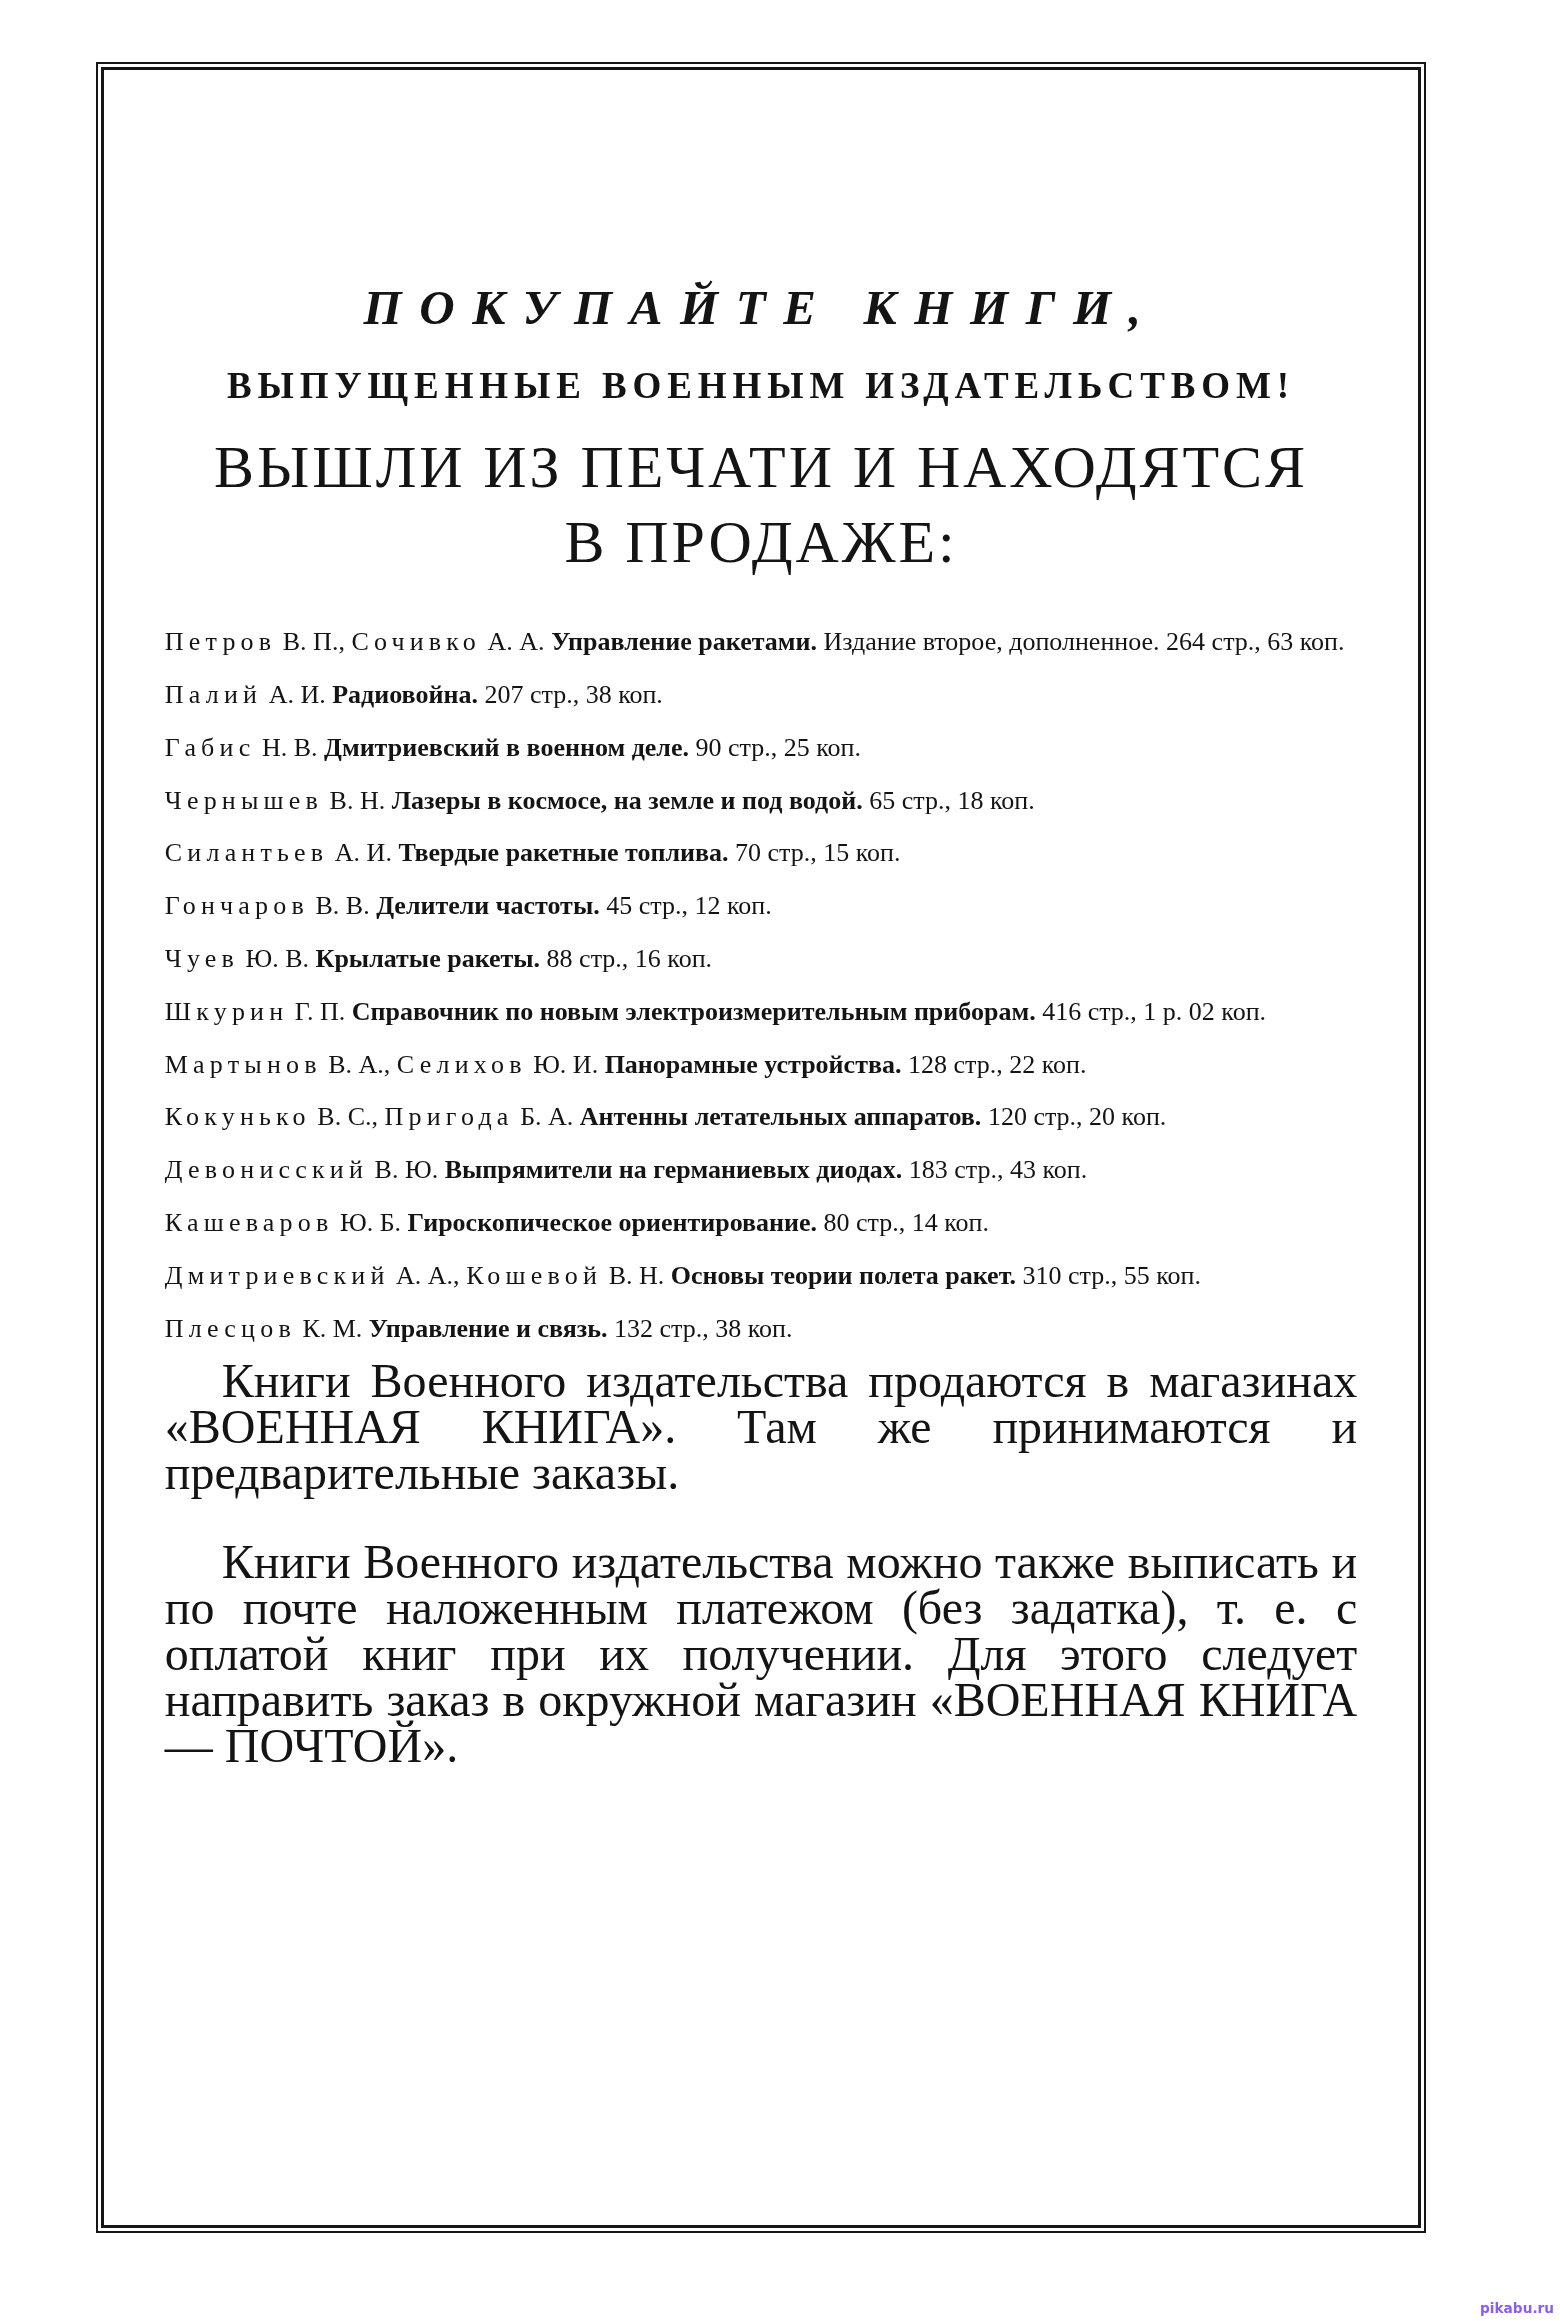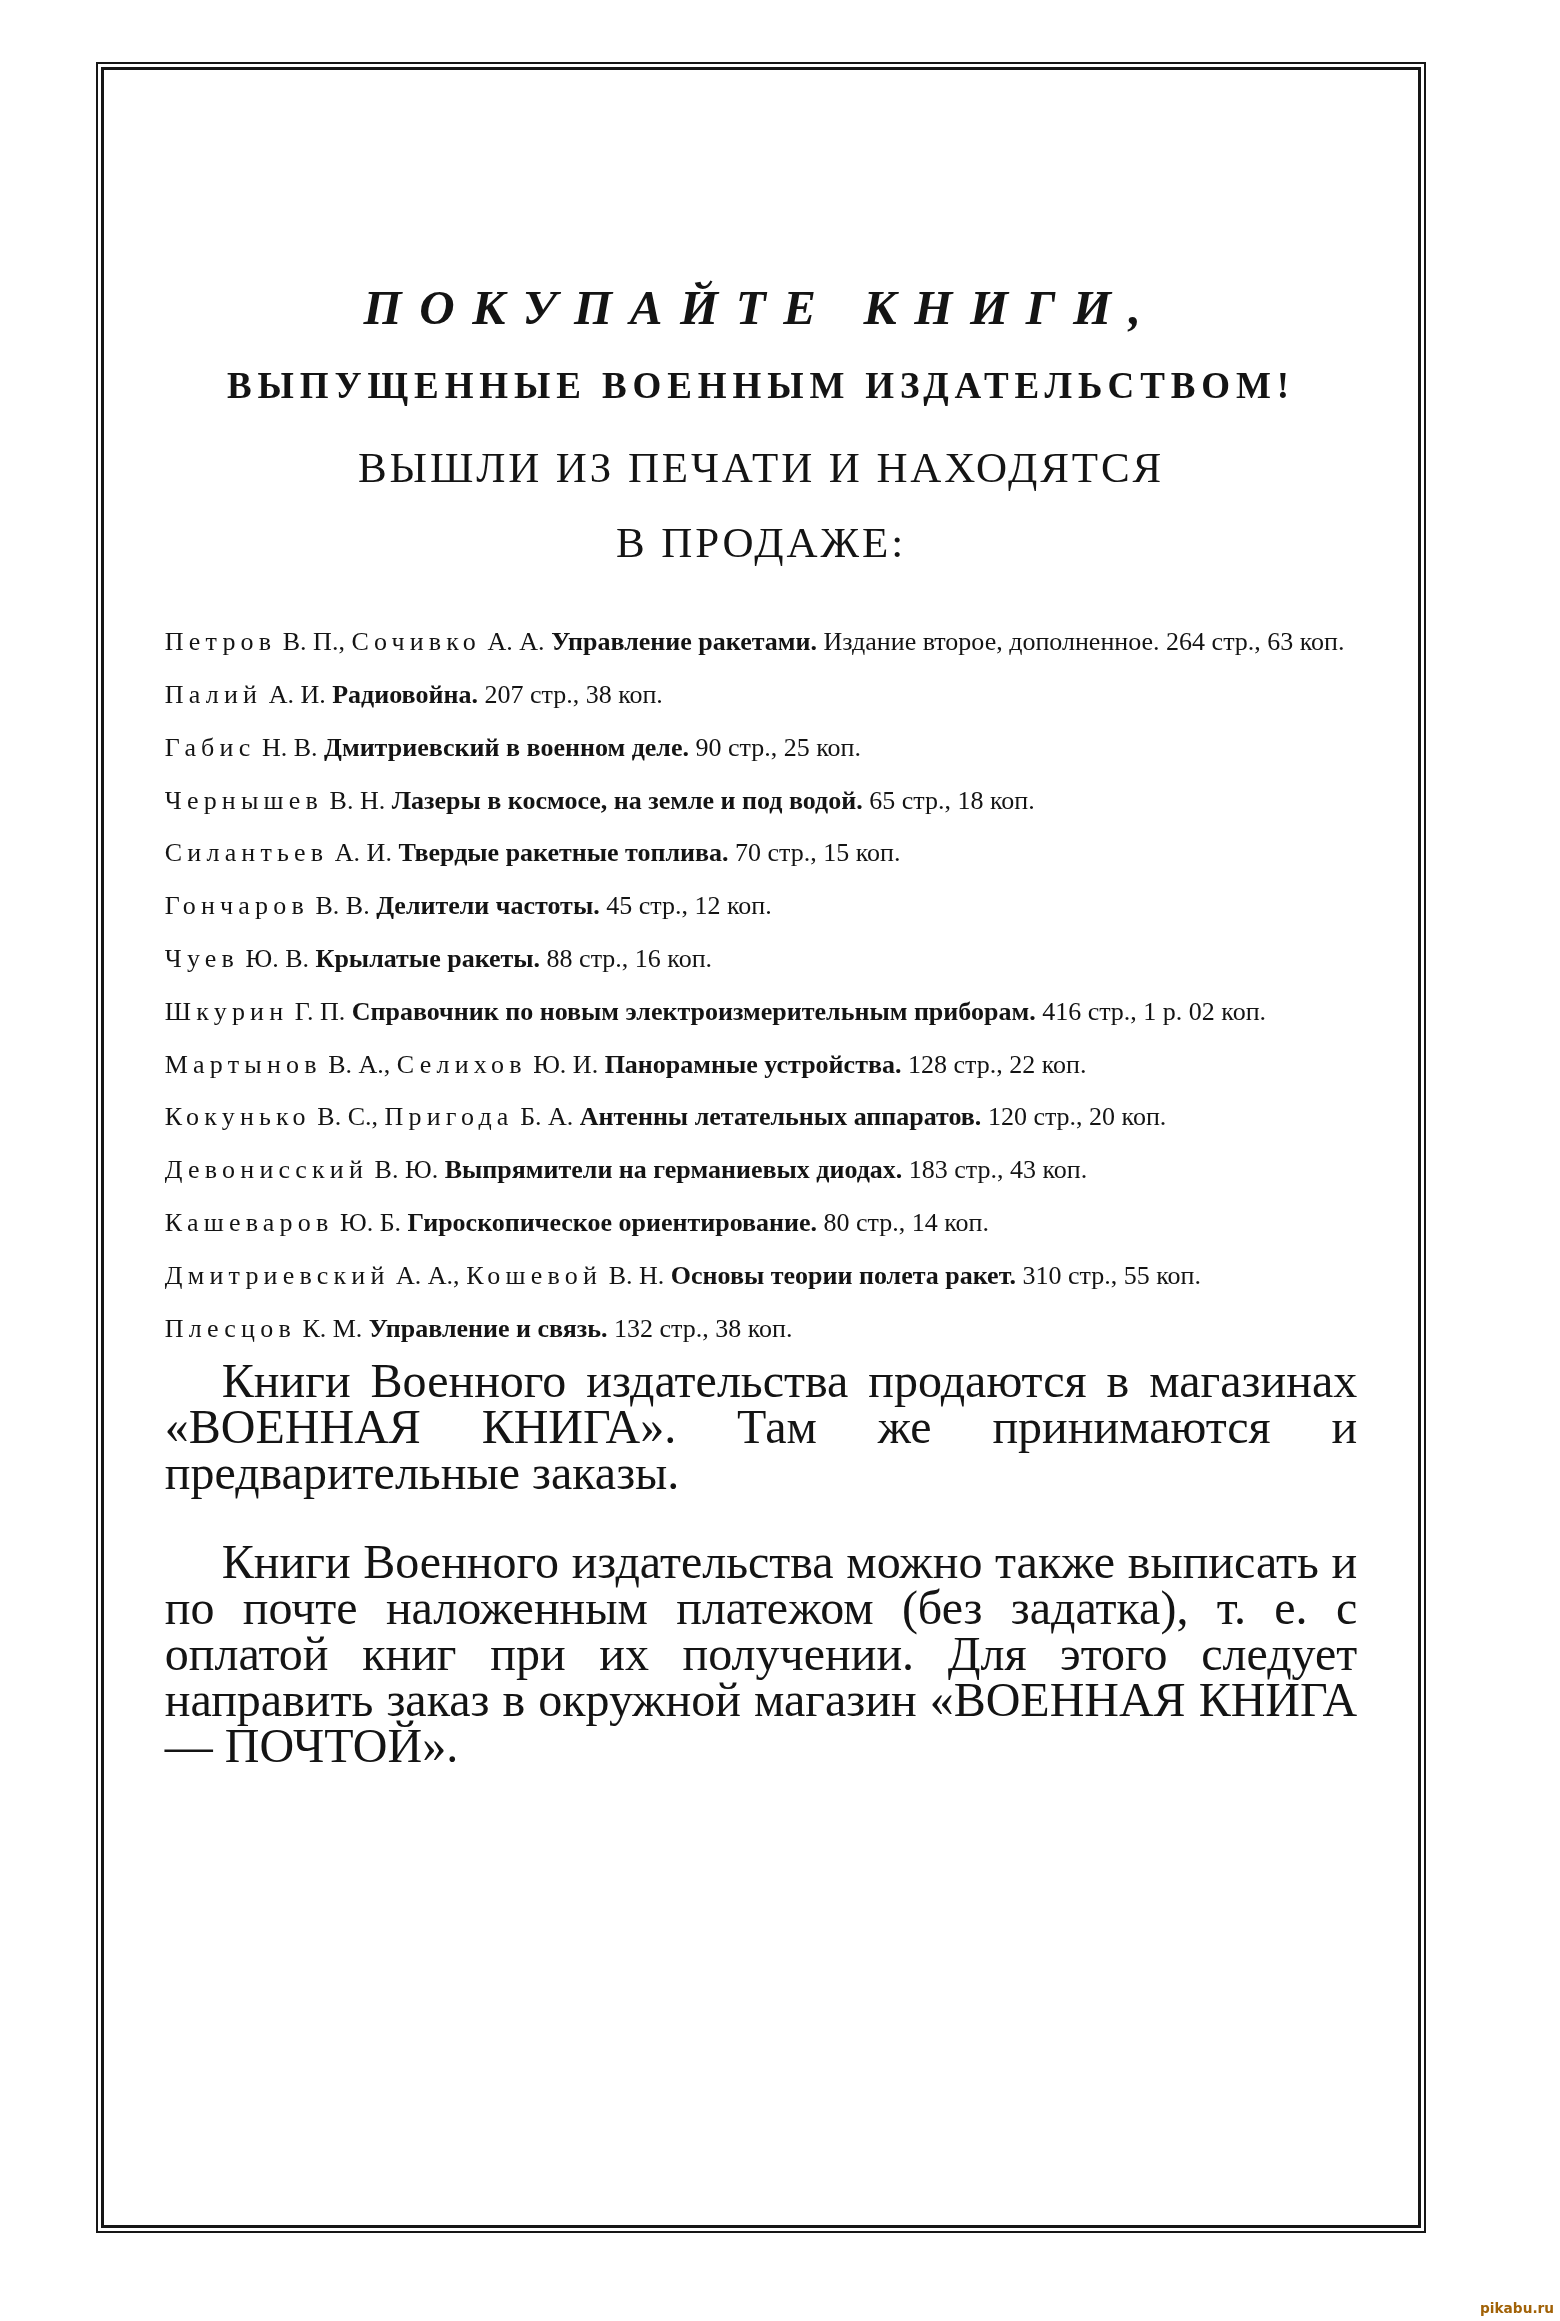--- a/index.html
+++ b/index.html
@@ -52,21 +52,21 @@
     margin: 25px 0 0 0;
     font-size: 37px;
     line-height: 47px;
     font-weight: bold;
     letter-spacing: 5.9px;
     text-align: center;
     white-space: nowrap;
   }
   .h3 {
     margin-top: 21.5px;
-    font-size: 43px;
+    font-size: 60px;
     line-height: 75px;
     letter-spacing: 2.9px;
     text-align: center;
     font-weight: normal;
   }
   .book-list {
     margin-top: 39px;
   }
   .book {
     margin: 0 0 6.8px 0;
@@ -89,21 +89,21 @@
   .para2 {
     margin-top: 43px;
   }
   .watermark {
     position: absolute;
     right: 5.9px;
     bottom: 4.9px;
     font-family: "DejaVu Sans", sans-serif;
     font-size: 13.7px;
     font-weight: bold;
-    color: #a16207;
+    color: #8b5cf6;
     text-shadow: 0 0 1px #ffffff;
   }
 </style>
 </head>
 <body>
 
 <div class="page">
   <div class="frame">
     <div class="frame-inner"></div>
     <div class="content">

